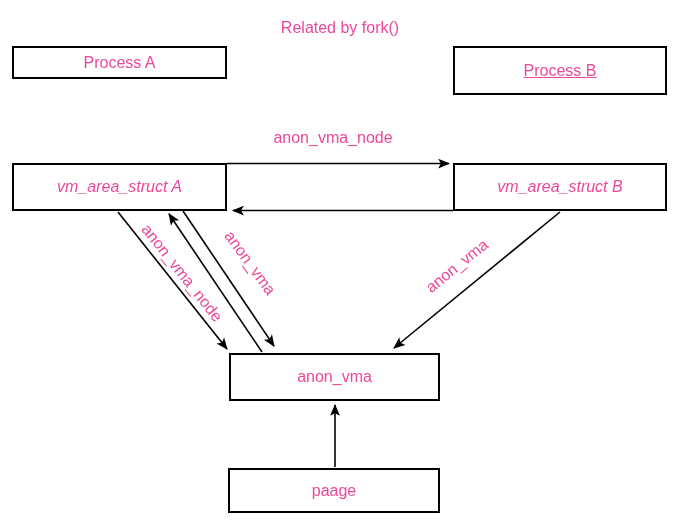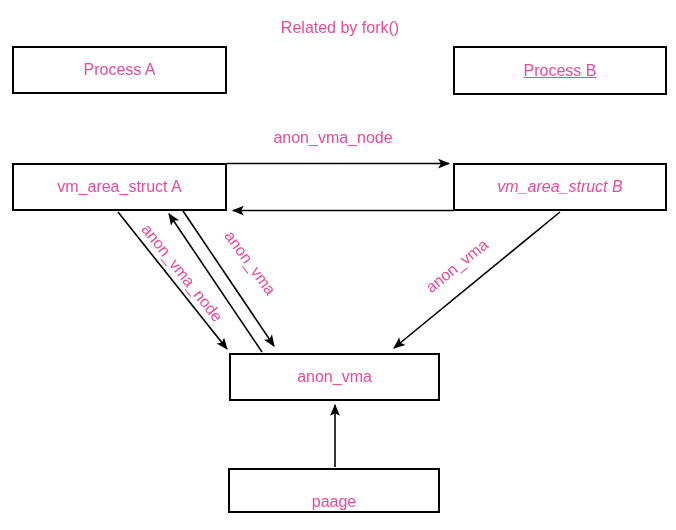--- a/index.html
+++ b/index.html
@@ -73,41 +73,41 @@
 
     <line x1="183" y1="211" x2="274" y2="346" marker-end="url(#arrow)"></line>
 
     <line x1="560" y1="212" x2="394" y2="348" marker-end="url(#arrow)"></line>
 
     <line x1="335" y1="467" x2="335" y2="405" marker-end="url(#arrow)"></line>
   </svg>
 
   <div class="float-label" style="left:340px; top:28px;">Related by fork()</div>
 
-  <div class="node-box" style="left:12px; top:46px; width:215px; height:48px;">
+  <div class="node-box" style="left:12px; top:46px; width:215px; height:33px;">
     <span>Process A</span>
   </div>
   <div class="node-box" style="left:453px; top:46px; width:214px; height:49px;text-decoration:underline;">
     <span>Process B</span>
   </div>
 
   <div class="float-label" style="left:333px; top:138px;">anon_vma_node</div>
 
-  <div class="node-box" style="left:12px; top:163px; width:215px; height:48px;">
+  <div class="node-box" style="left:12px; top:163px; width:215px; height:48px;font-style:italic;">
     <span>vm_area_struct A</span>
   </div>
   <div class="node-box" style="left:453px; top:163px; width:214px; height:48px;font-style:italic;">
     <span>vm_area_struct B</span>
   </div>
 
   <div class="float-label rot-label" style="left:182px; top:273px; transform:translate(-50%,-50%) rotate(51.5deg);">anon_vma_node</div>
   <div class="float-label rot-label" style="left:250px; top:263px; transform:translate(-50%,-50%) rotate(54deg);">anon_vma</div>
   <div class="float-label rot-label" style="left:457px; top:266px; transform:translate(-50%,-50%) rotate(-39deg);">anon_vma</div>
 
   <div class="node-box" style="left:229px; top:353px; width:211px; height:48px;">
     <span>anon_vma</span>
   </div>
 
-  <div class="node-box" style="left:228px; top:468px; width:212px; height:45px;align-items:flex-end;">
+  <div class="node-box" style="left:228px; top:468px; width:212px; height:45px;">
     <span>paage</span>
   </div>
 
 </div>
 
 </body></html>

